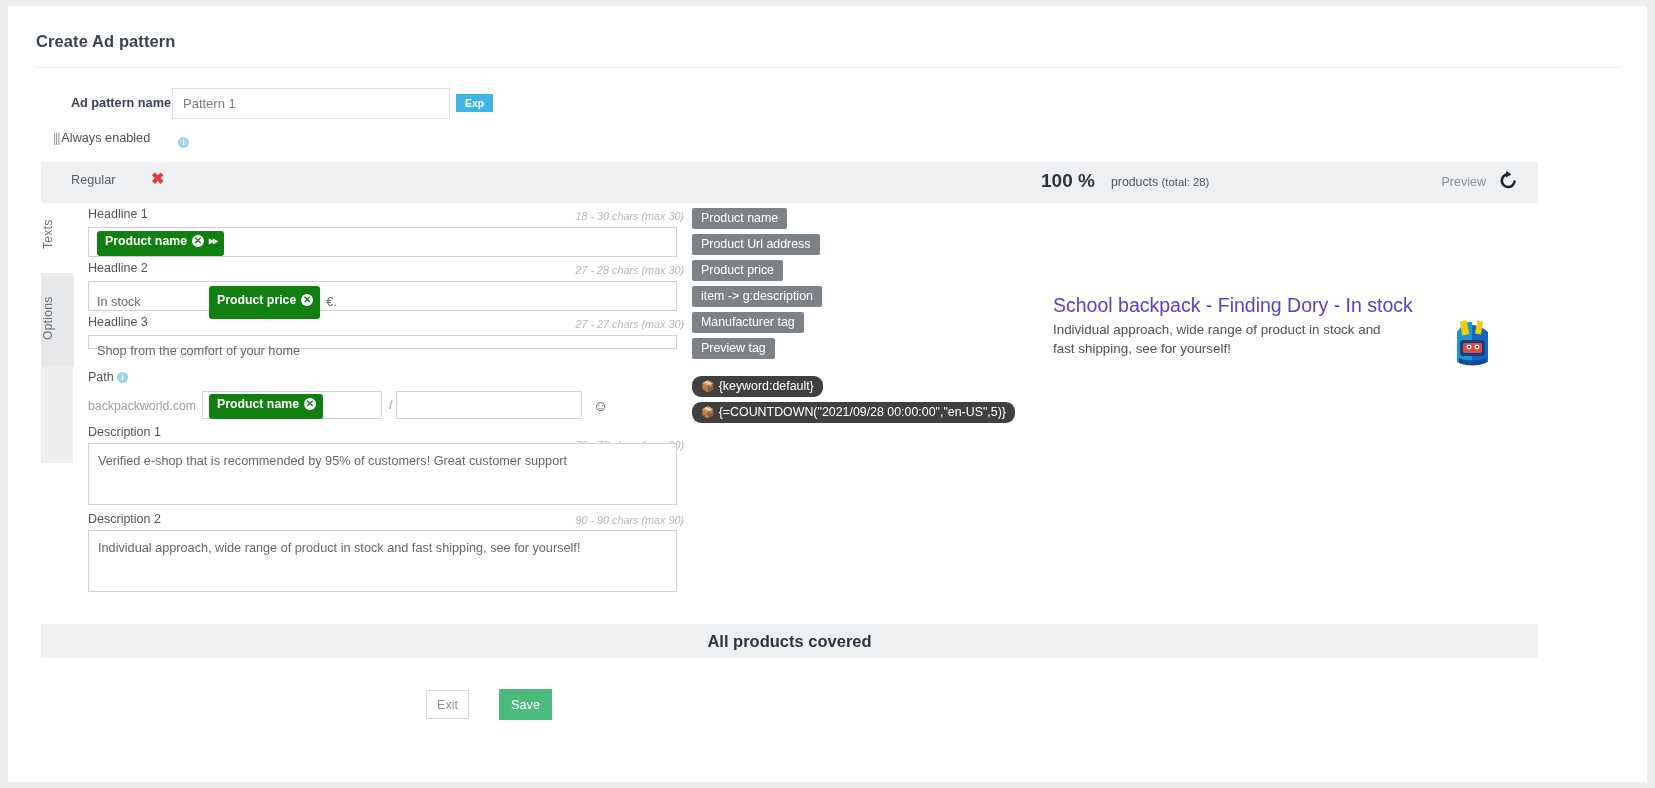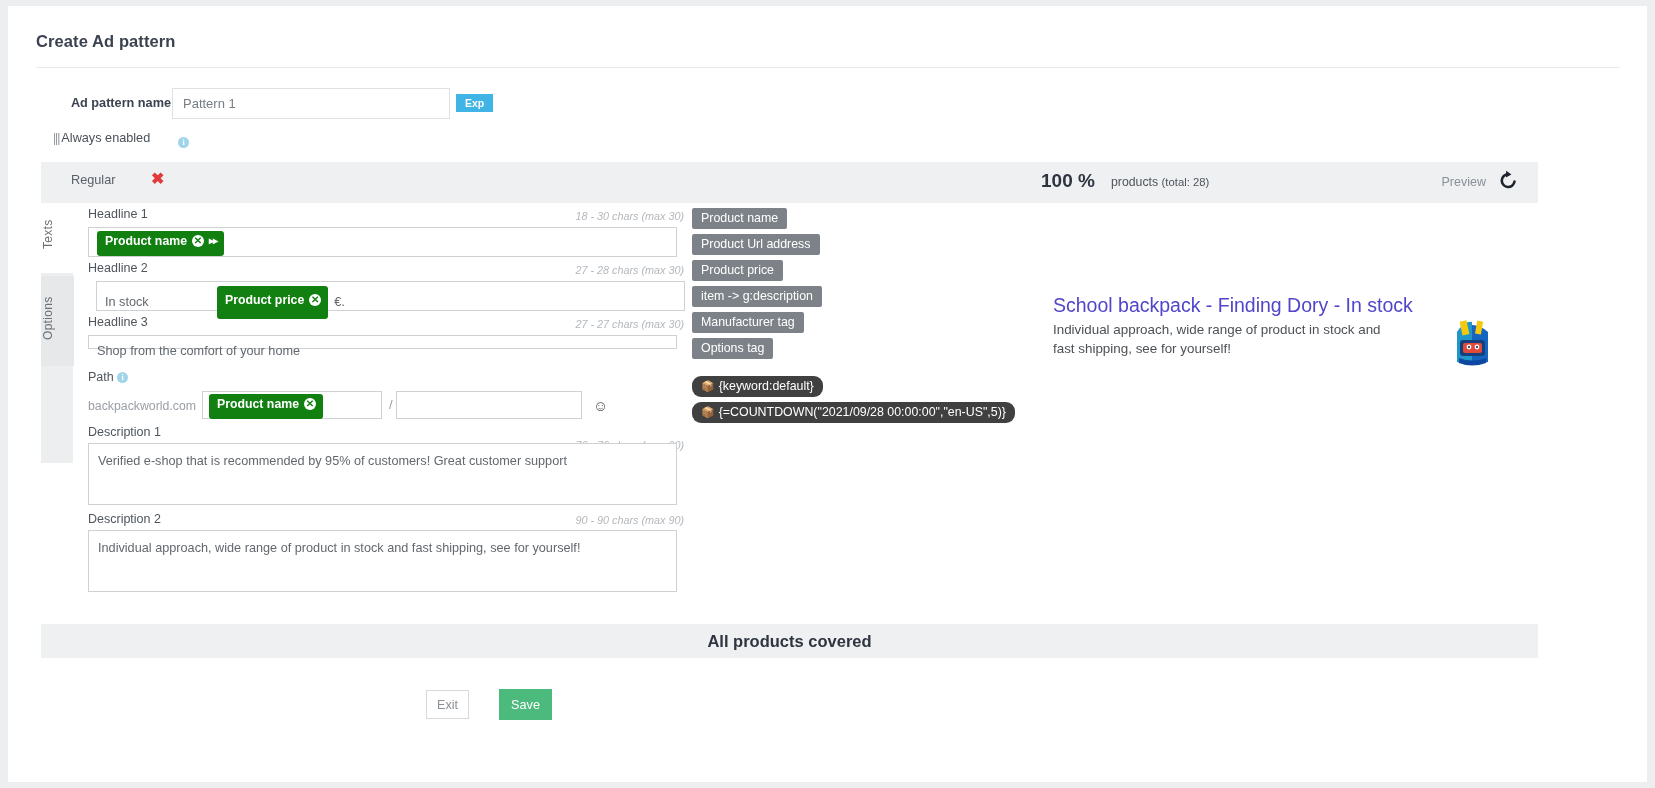--- a/index.html
+++ b/index.html
@@ -425,21 +425,21 @@
       <div class="field-label" style="left:14px; top:4px;">Headline 1</div>
       <div class="char-count" style="top:7px; right:2px;">18 - 30 chars (max 30)</div>
       <div class="inp" style="top:24px; height:30px; padding:3px 8px;">
         <span class="chip">
           <span>Product name</span><span class="x">✕</span><span class="arrows">▸▸</span>
         </span>
       </div>
 
       <div class="field-label" style="left:14px; top:58px;">Headline 2</div>
       <div class="char-count" style="top:61px; right:2px;">27 - 28 chars (max 30)</div>
-      <div class="inp inp-text" style="top:78px; height:30px; padding:4px 8px; line-height:22px;margin-left:8px;">
+      <div class="inp inp-text" style="top:78px; height:30px; padding:4px 8px; line-height:22px;">
         <span style="display:inline-block; width:112px;">In stock</span><span class="chip"><span>Product price</span><span class="x">✕</span></span><span style="margin-left:6px;">€.</span>
       </div>
 
       <div class="field-label" style="left:14px; top:112px;">Headline 3</div>
       <div class="char-count" style="top:115px; right:2px;">27 - 27 chars (max 30)</div>
       <div class="inp inp-text" style="top:132px; height:14px; padding:5px 8px; line-height:20px;">Shop from the comfort of your home</div>
 
       <div class="field-label" style="left:14px; top:167px;">
         <span>Path</span>
         <span class="info-dot">i</span>
@@ -461,21 +461,21 @@
     <div class="path-host">backpackworld.com</div>
     <div class="path-slash">/</div>
     <div class="smiley">☺</div>
 
     <div class="tags">
       <span class="tag">Product name</span>
       <span class="tag">Product Url address</span>
       <span class="tag">Product price</span>
       <span class="tag">item -&gt; g:description</span>
       <span class="tag">Manufacturer tag</span>
-      <span class="tag">Options tag</span>
+      <span class="tag">Preview tag</span>
       <div class="tags-gap"></div>
       <span class="tag tag-blue"><span class="box-ico">📦</span><span>{keyword:default}</span></span>
       <span class="tag tag-blue"><span class="box-ico">📦</span><span>{=COUNTDOWN("2021/09/28 00:00:00","en-US",5)}</span></span>
     </div>
 
     <div class="serp">
       <div class="serp-title">School backpack - Finding Dory - In stock</div>
       <div class="serp-desc">Individual approach, wide range of product in stock and fast shipping, see for yourself!</div>
     </div>
 

